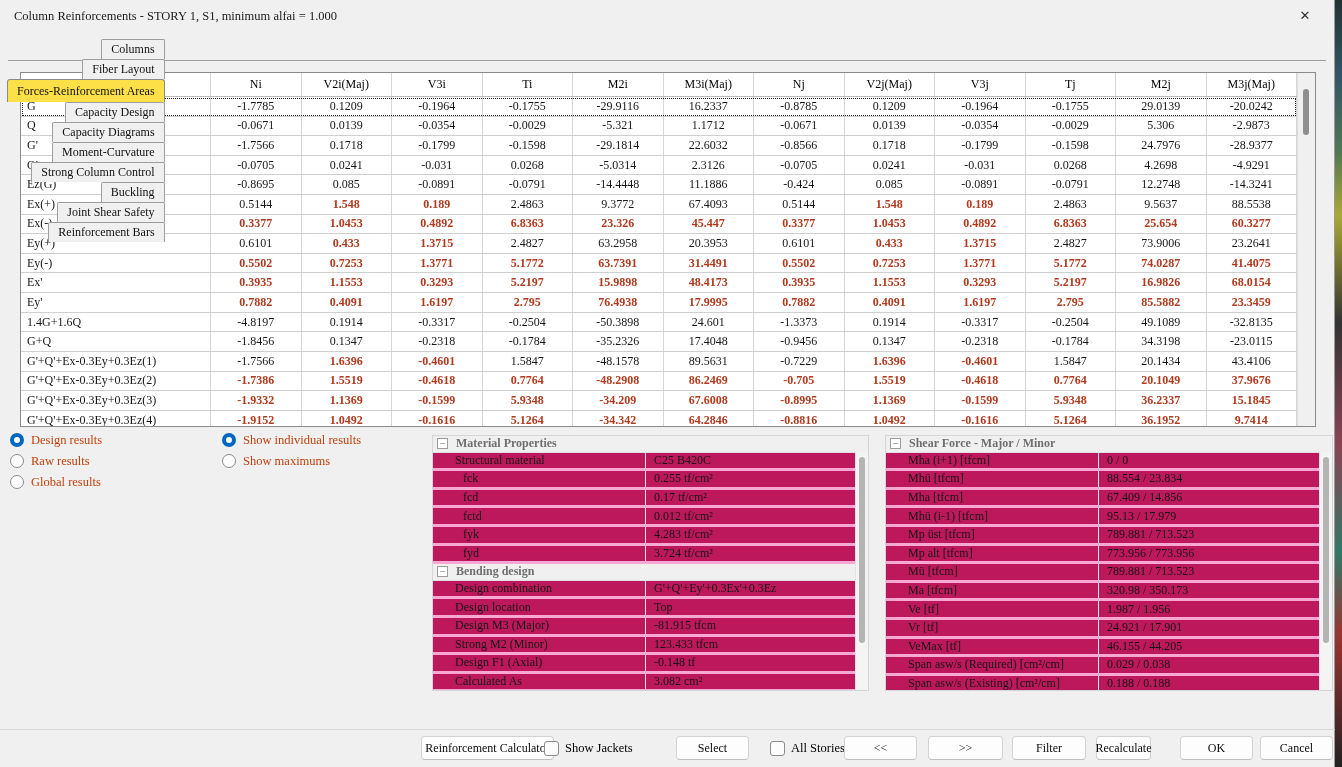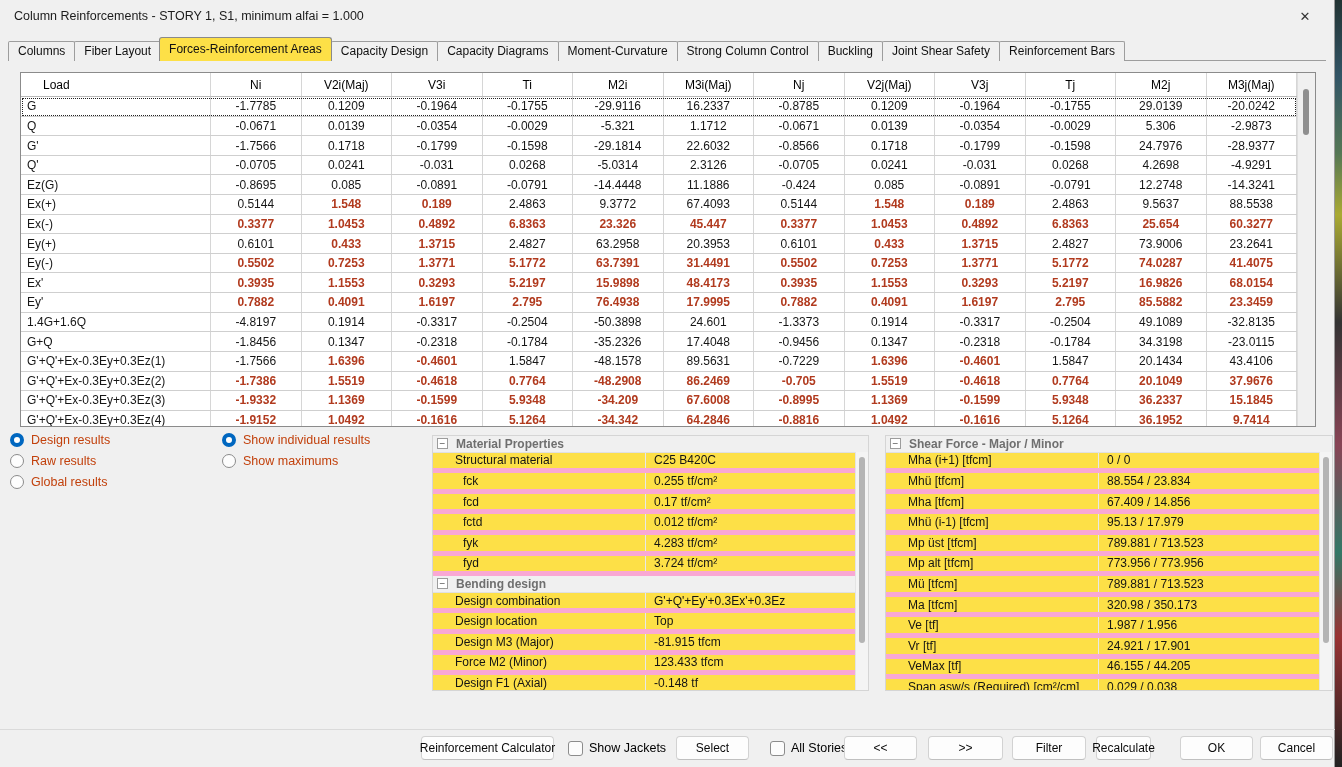--- a/index.html
+++ b/index.html
@@ -1,28 +1,28 @@
 <!DOCTYPE html>
 <html><head>
 <meta charset="utf-8">
 <style>
   html,body{margin:0;padding:0;width:1342px;height:767px;overflow:hidden;
     font-family:"Liberation Sans",sans-serif;background:#444;}
   .edge-strip{position:absolute;right:0;top:0;width:7px;height:767px;
     background:linear-gradient(180deg,#233 0%,#356 10%,#575 20%,#aa3 28%,#333 42%,#845 58%,#376 72%,#933 83%,#222 100%);}
   .dialog{position:absolute;left:0;top:0;width:1335px;height:767px;background:#f0f0f0;
-    border-right:1px solid #9a9a9a;box-sizing:border-box;}
+    border-right:1px solid #9a9a9a;box-sizing:border-box;font-family:Liberation Serif, serif;}
   
   .titlebar{position:absolute;left:0;top:0;width:100%;height:32px;display:flex;align-items:center;}
   .title{padding-left:14px;font-size:12.5px;color:#1b1b1b;}
   .closebtn{position:absolute;right:8px;top:0;width:42px;height:32px;display:flex;
     align-items:center;justify-content:center;font-size:13px;color:#333;}
   
   .tabline{position:absolute;left:8px;top:60px;width:1318px;height:1px;background:#9d9d9d;}
-  .tabbar{position:absolute;left:8px;top:39px;height:22px;display:flex;align-items:flex-end;z-index:2;}
+  .tabbar{position:absolute;left:8px;top:39px;height:22px;display:flex;align-items:flex-end;z-index:2;flex-direction:column;}
   .tab{height:19px;line-height:19px;padding:0 9px;font-size:12px;color:#111;background:#f0f0f0;
     border:1px solid #9d9d9d;border-bottom:none;border-radius:2px 2px 0 0;margin-right:-1px;white-space:nowrap;}
   .tab.active{height:23px;line-height:22px;background:#fde047;z-index:3;border-radius:3px 3px 0 0;
     border-color:#8a8a8a;margin-left:-1px;}
   
   .table{position:absolute;left:20px;top:72px;width:1296px;height:355px;background:#fff;
     border:1px solid #8b8b8b;box-sizing:border-box;display:flex;}
   .grid{flex:1;display:flex;flex-direction:column;overflow:hidden;}
   .thead{display:flex;height:23px;flex:0 0 auto;border-bottom:1px solid #b9b9b9;background:#fff;}
   .th{flex:1;display:flex;align-items:center;justify-content:center;font-size:12px;color:#000;
@@ -38,21 +38,21 @@
   .vthumb{position:absolute;left:5px;width:6px;top:16px;height:46px;background:#8f8f8f;border-radius:3px;}
   
   .radio{position:absolute;display:flex;align-items:center;gap:7px;font-size:12.5px;color:#c2410c;height:16px;}
   .rb{width:14px;height:14px;border-radius:50%;box-sizing:border-box;flex:0 0 auto;}
   .rb.on{border:4.5px solid #0067c0;background:#fff;}
   .rb.off{border:1px solid #8b8b8b;background:#fdfdfd;}
   
   .panel{position:absolute;background:#fff;border:1px solid #d5d5d5;box-sizing:border-box;overflow:hidden;}
   #materialPanel{left:432px;top:435px;width:437px;height:256px;}
   #shearPanel{left:885px;top:435px;width:448px;height:256px;}
-  .prow{display:flex;height:15.6px;flex:0 0 auto;font-size:12px;align-items:center;border-bottom:5px solid #f9a8d4;background:#fde047;}
+  .prow{display:flex;height:15.6px;flex:0 0 auto;font-size:12px;align-items:center;border-bottom:3px solid #f9a8d4;background:#be185d;}
   .prow.phead{background:#f0f0f0;color:#6f6f6f;font-weight:bold;border-bottom:1px solid #e0e0e0;}
   .minusbox{width:9px;height:9px;border:1px solid #9c9c9c;background:#fff;color:#555;display:flex;
     align-items:center;justify-content:center;font-size:10px;line-height:8px;font-weight:normal;
     margin:0 8px 0 4px;flex:0 0 auto;box-sizing:content-box;}
   .plabel{width:212px;flex:0 0 212px;padding-left:22px;box-sizing:border-box;color:#141414;
     white-space:nowrap;overflow:hidden;}
   .plabel.ind{padding-left:30px;}
   .pvalue{flex:1;border-left:1px solid #e8e8e8;padding-left:8px;color:#141414;white-space:nowrap;overflow:hidden;align-self:stretch;display:flex;align-items:center;}
   .pscroll{position:absolute;right:0;top:16px;bottom:0;width:12px;background:#f4f4f4;border-left:1px solid #e4e4e4;}
   .pthumb{position:absolute;left:3px;right:3px;top:5px;height:78%;background:#b4b4b4;border-radius:3px;}
@@ -429,21 +429,21 @@
         </div>
         <div class="prow">
           <div class="plabel">Design location</div>
           <div class="pvalue">Top</div>
         </div>
         <div class="prow">
           <div class="plabel">Design M3 (Major)</div>
           <div class="pvalue">-81.915 tfcm</div>
         </div>
         <div class="prow">
-          <div class="plabel">Force M2 (Minor)</div>
+          <div class="plabel">Strong M2 (Minor)</div>
           <div class="pvalue">123.433 tfcm</div>
         </div>
         <div class="prow">
           <div class="plabel">Design F1 (Axial)</div>
           <div class="pvalue">-0.148 tf</div>
         </div>
         <div class="prow">
           <div class="plabel">Calculated As</div>
           <div class="pvalue">3.082 cm²</div>
         </div>
@@ -525,21 +525,21 @@
         </div>
       </div>
     <div class="pscroll">
       <div class="pthumb"></div>
     </div>
   </div>
 
   <div class="footline"></div>
 
   <div class="btn" style="left:421px;width:133px;">Reinforcement Calculator</div>
-  <label class="chk" style="left:568px;">
+  <label class="chk" style="left:544px;">
     <span class="chkbox"></span>
     <span>Show Jackets</span>
   </label>
   <div class="btn" style="left:676px;width:73px;">Select</div>
   <label class="chk" style="left:770px;">
     <span class="chkbox"></span>
     <span>All Stories</span>
   </label>
   <div class="btn" style="left:844px;width:73px;">&lt;&lt;</div>
   <div class="btn" style="left:928px;width:75px;">&gt;&gt;</div>

